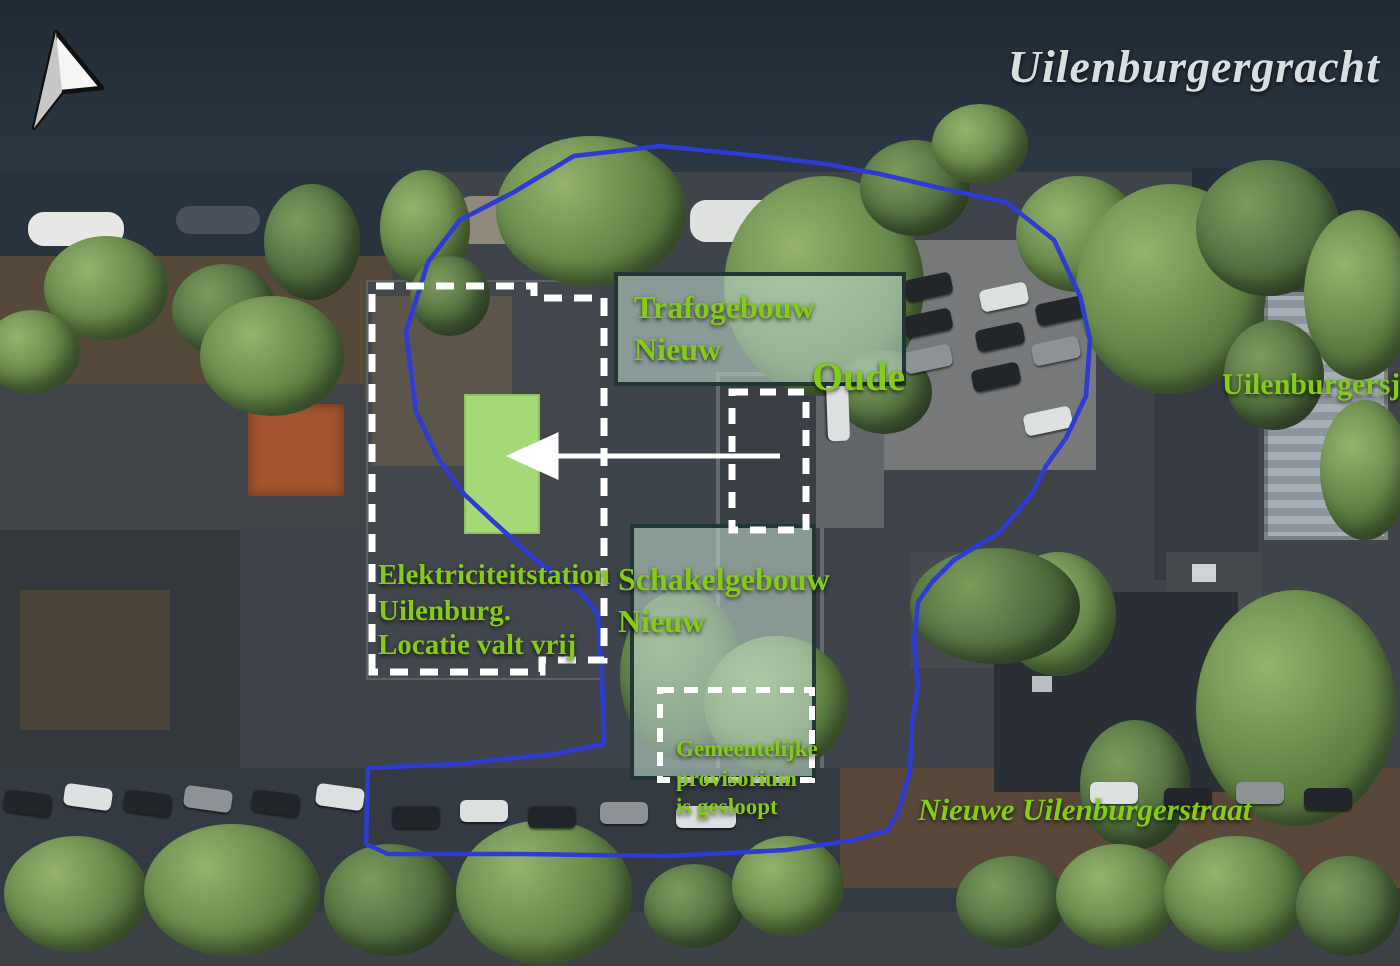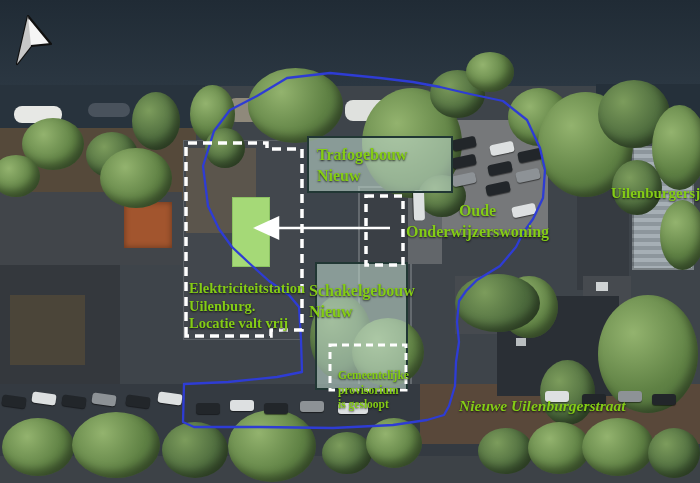--- a/index.html
+++ b/index.html
@@ -25,21 +25,21 @@
   .box-schakel{left:315px;top:262px;width:93px;height:128px;}
   .overlay-svg{left:0;top:0;width:700px;height:483px;z-index:8;pointer-events:none;}
   .lbl{color:#84cc16;font-weight:bold;text-shadow:0 1px 2px rgba(0,0,0,.75);z-index:10;white-space:nowrap;}
   .lbl span{display:block;}
   .title{top:21px;right:10px;font-size:23px;font-style:italic;color:#d9dee1;letter-spacing:.5px;}
   .street-label{top:397px;left:459px;font-size:15.5px;font-style:italic;}
   .syn-label{top:185px;left:611px;font-size:15px;}
   .box-label{font-size:16px;line-height:21px;}
   .lbl-trafo{left:317px;top:144px;}
   .lbl-schakel{left:309px;top:280px;}
-  .lbl-oude{left:406px;top:200px;font-size:16px;line-height:21px;text-align:center;}
+  .lbl-oude{left:406px;top:179px;font-size:20px;line-height:21px;}
   .lbl-station{left:189px;top:280px;font-size:14.5px;line-height:17.5px;}
   .lbl-prov{left:338px;top:349px;font-size:11.5px;line-height:14.5px;margin-top:19px;}
 </style>
 </head>
 <body>
 
 <div class="stage">
 
   <div class="abs water"></div>
   <div class="abs water2"></div>
@@ -146,36 +146,36 @@
   <svg class="abs overlay-svg" viewBox="0 0 700 483">
     <polygon fill="none" stroke="#2e3cd4" stroke-width="2.3" stroke-linejoin="round" points="287,78 330,73 380,78 413,82 440,87 470,94 503,101 527,120 540,148 545,170 543,198 533,219 523,233 516,247 500,266 477,280 466,291 459,301 457,322 459,342 456,362 455,386 449,406 444,415 427,420 393,425 333,428 260,427 194,427 183,422 184,384 228,382 277,377 302,372 301,340 299,307 289,295 269,281 248,262 232,247 219,229 208,206 203,166 214,131 230,110 257,96"></polygon>
     <path fill="none" stroke="#ffffff" stroke-width="3.5" stroke-dasharray="9 6" d="M186,336 L186,143 L267,143 L267,149 L302,149 L302,330 L271,330 L271,336 Z"></path>
     <path fill="none" stroke="#ffffff" stroke-width="3.5" stroke-dasharray="8 6" d="M366,196 L403,196 L403,265 L366,265 Z"></path>
     <path fill="none" stroke="#ffffff" stroke-width="3" stroke-dasharray="7 5" d="M330,345 L406,345 L406,390 L330,390 Z"></path>
     <path fill="#ffffff" stroke="#ffffff" stroke-width="2.5" d="M390,228 L276,228 M278,218 L256,228 L278,238 Z"></path>
     <polygon fill="#f5f5f5" stroke="#101010" stroke-width="2.2" stroke-linejoin="round" points="28,16 51,44 31,46 17,64"></polygon>
     <polygon fill="#c7c7c7" points="28,16 31,46 17,64"></polygon>
   </svg>
 
+  <div class="abs lbl title">Uilenburgergracht</div>
   <div class="abs lbl street-label">Nieuwe Uilenburgerstraat</div>
   <div class="abs lbl syn-label">Uilenburgersjoel</div>
 
   <div class="abs lbl box-label lbl-trafo">
     <span>Trafogebouw</span>
     <span>Nieuw</span>
   </div>
 
   <div class="abs lbl box-label lbl-schakel">
     <span>Schakelgebouw</span>
     <span>Nieuw</span>
   </div>
 
   <div class="abs lbl lbl-oude">
     <span>Oude</span>
-    <span>Onderwijzerswoning</span>
   </div>
 
   <div class="abs lbl lbl-station">
     <span>Elektriciteitstation</span>
     <span>Uilenburg.</span>
     <span>Locatie valt vrij</span>
   </div>
 
   <div class="abs lbl lbl-prov">
     <span>Gemeentelijke</span>

